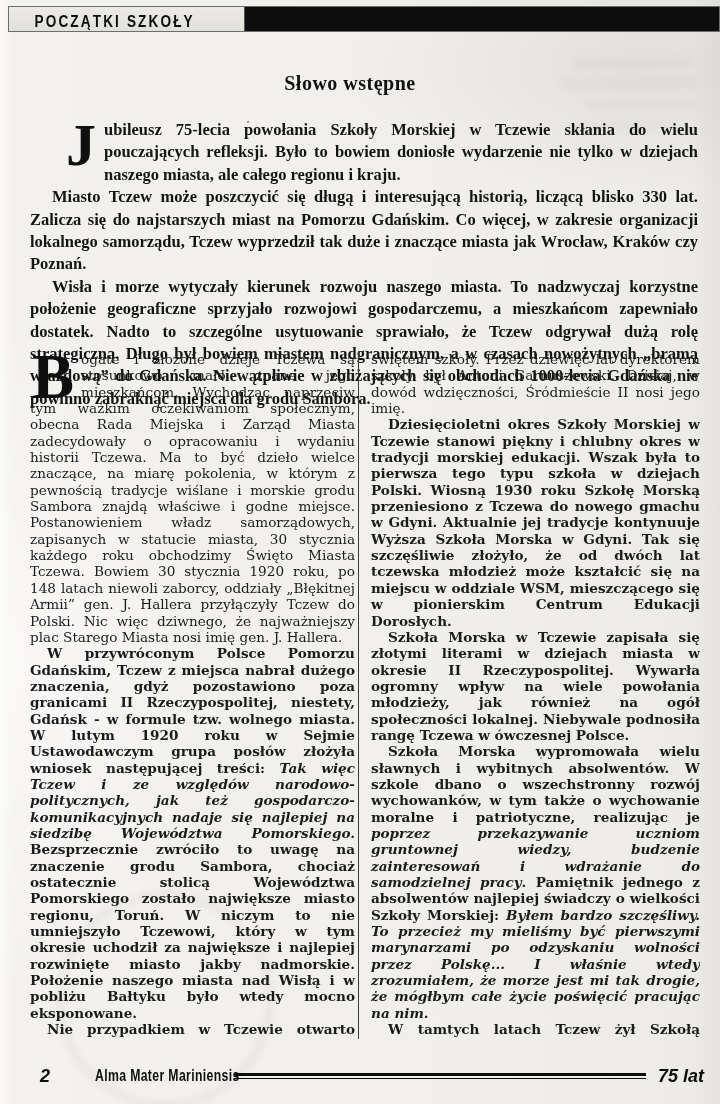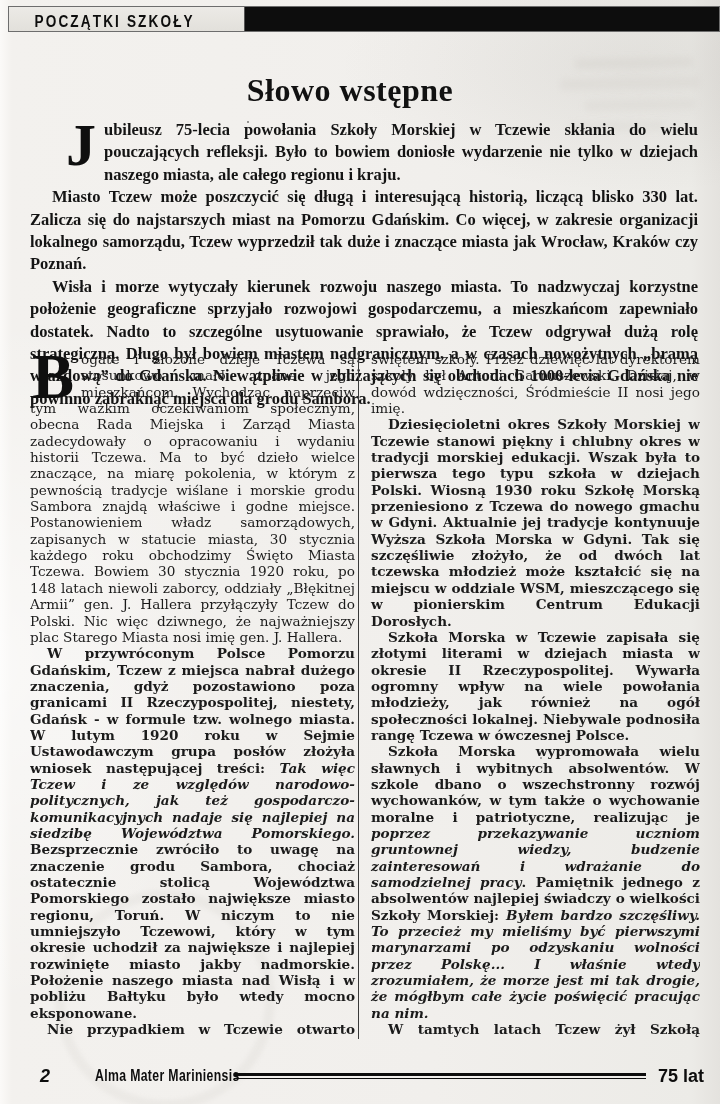--- a/index.html
+++ b/index.html
@@ -32,21 +32,21 @@
   .band{position:absolute;left:8px;right:0;top:6px;height:26px;display:flex;
         border:1px solid #6d6d6d;box-sizing:border-box;}
   .band-label{width:236px;background:linear-gradient(#eceae6,#e2e0db);display:flex;align-items:flex-end;
         border-right:1px solid #555;box-sizing:border-box;}
   .band-label span{display:inline-block;transform:scaleX(.85);transform-origin:left center;
         font-family:"Liberation Sans", sans-serif;font-weight:bold;font-size:16px;
         letter-spacing:2.5px;color:#0d0d0d;padding-left:30px;white-space:nowrap;}
   .band-black{flex:1;background:#0d0d0d;}
   
   .title{margin:0;position:absolute;left:0;right:20px;top:72px;text-align:center;
-        font-family:"Liberation Serif", serif;font-weight:bold;font-size:32px;letter-spacing:.5px;color:#111;}
+        font-family:"Liberation Serif", serif;font-weight:bold;font-size:20px;letter-spacing:.5px;color:#111;}
   
   .intro{position:absolute;left:30px;right:22px;top:119px;}
   .intro p{margin:0;font-family:"Liberation Serif", serif;font-weight:bold;font-size:16.5px;
         line-height:22.4px;text-align:justify;color:#141414;}
   .intro p.indent{text-indent:22px;}
   .dropcap{float:left;font-family:"Liberation Serif", serif;font-weight:bold;color:#0f0f0f;}
   .dropcap-j{font-size:60px;line-height:44px;padding:4px 8px 0 36px;}
   .dropcap-b{font-size:63px;line-height:46px;padding:3px 7px 0 2px;}
   
   .columns{position:absolute;left:30px;right:20px;top:351px;height:688px;overflow:hidden;
@@ -61,21 +61,21 @@
   
   .footer{position:absolute;left:0;right:0;top:1063px;height:26px;display:flex;align-items:center;}
   .pg-num{font-family:"Liberation Sans", sans-serif;font-weight:bold;font-style:italic;
         font-size:18px;color:#0d0d0d;margin-left:40px;}
   .journal{display:inline-block;transform:scaleX(.72);transform-origin:left center;
         font-family:"Liberation Sans", sans-serif;font-weight:bold;font-size:17px;
         letter-spacing:.5px;color:#0d0d0d;margin-left:45px;white-space:nowrap;}
   .rule{flex:1;height:6px;border-top:3px solid #0d0d0d;border-bottom:1px solid #0d0d0d;
         box-sizing:border-box;margin:0 12px 0 -62px;}
   .anniv{font-family:"Liberation Sans", sans-serif;font-weight:bold;font-size:18px;
-        color:#0d0d0d;margin-right:16px;white-space:nowrap;}
+        color:#0d0d0d;margin-right:16px;white-space:nowrap;font-style:italic;}
 </style>
 </head>
 <body>
 
 <div class="page">
 
   <div class="ghost ghost1"></div>
   <div class="ghost ghost2"></div>
   <div class="ghost ghost3"></div>
   <div class="ghost ghost4"></div>

